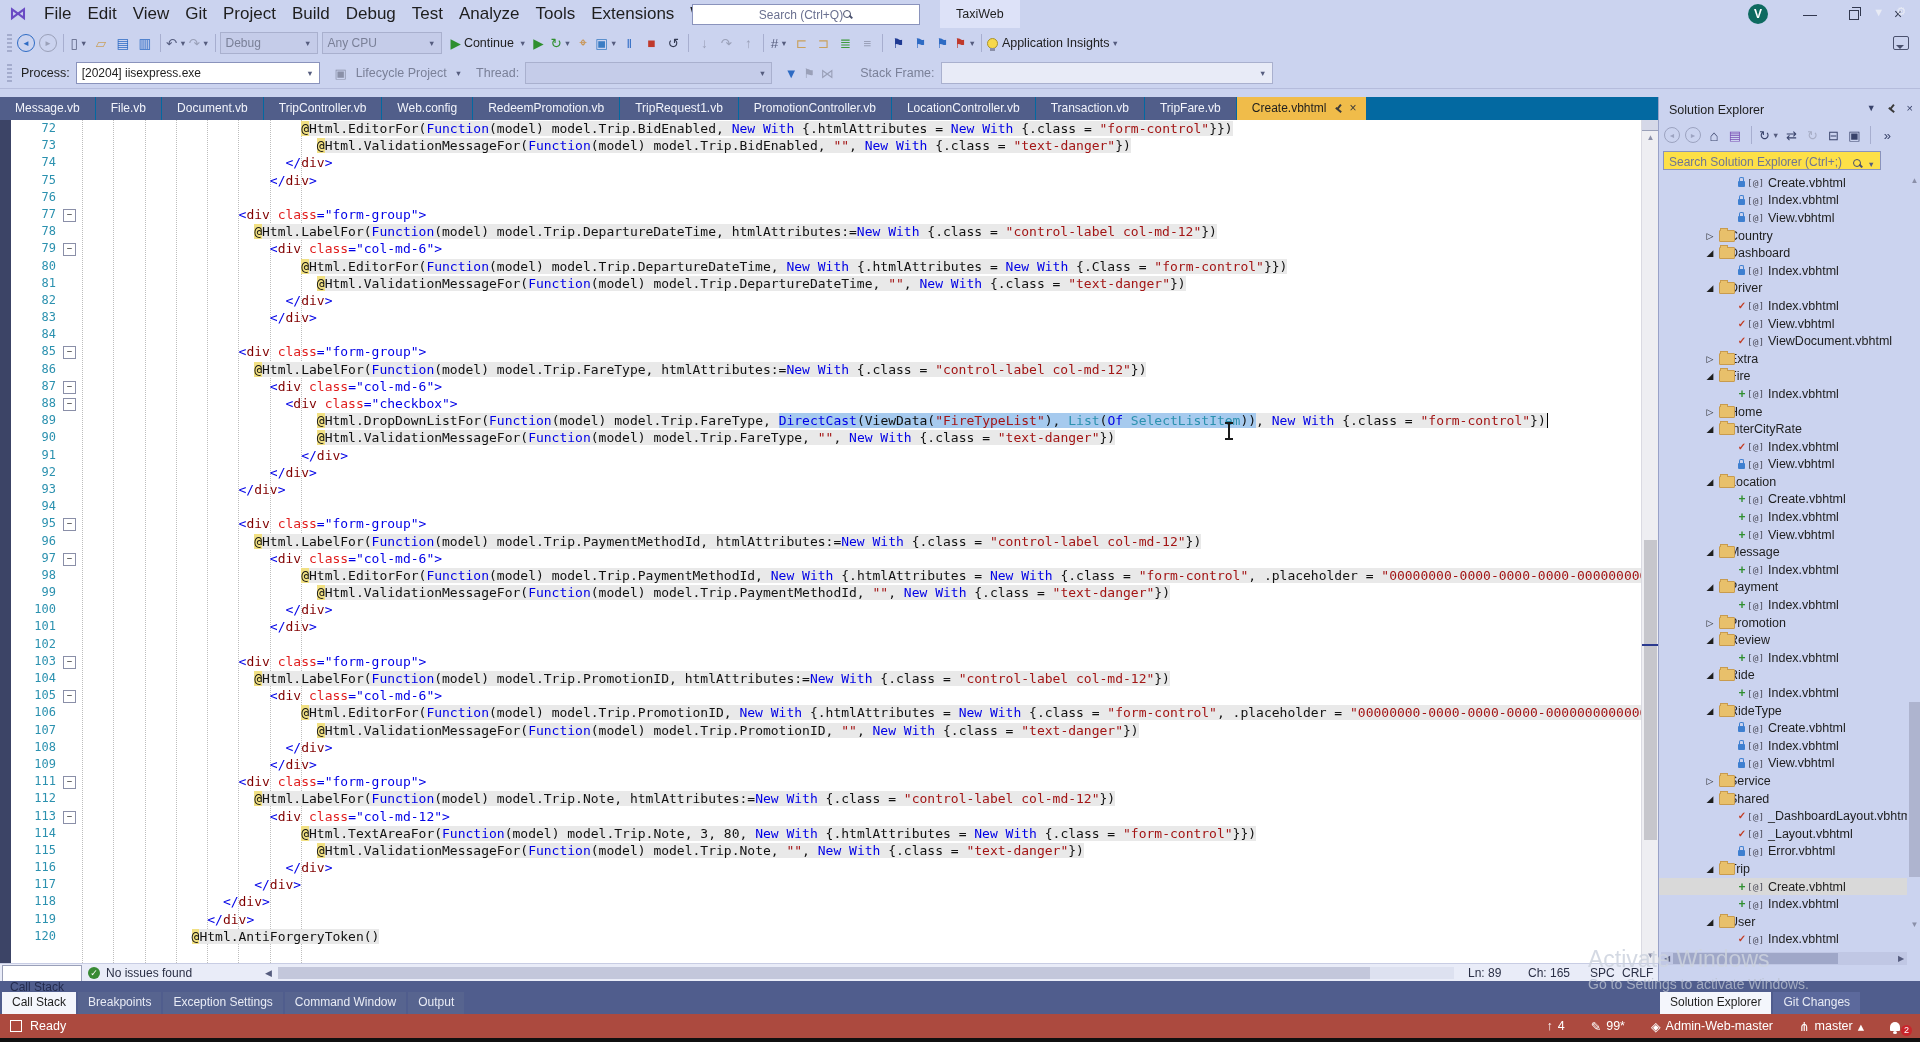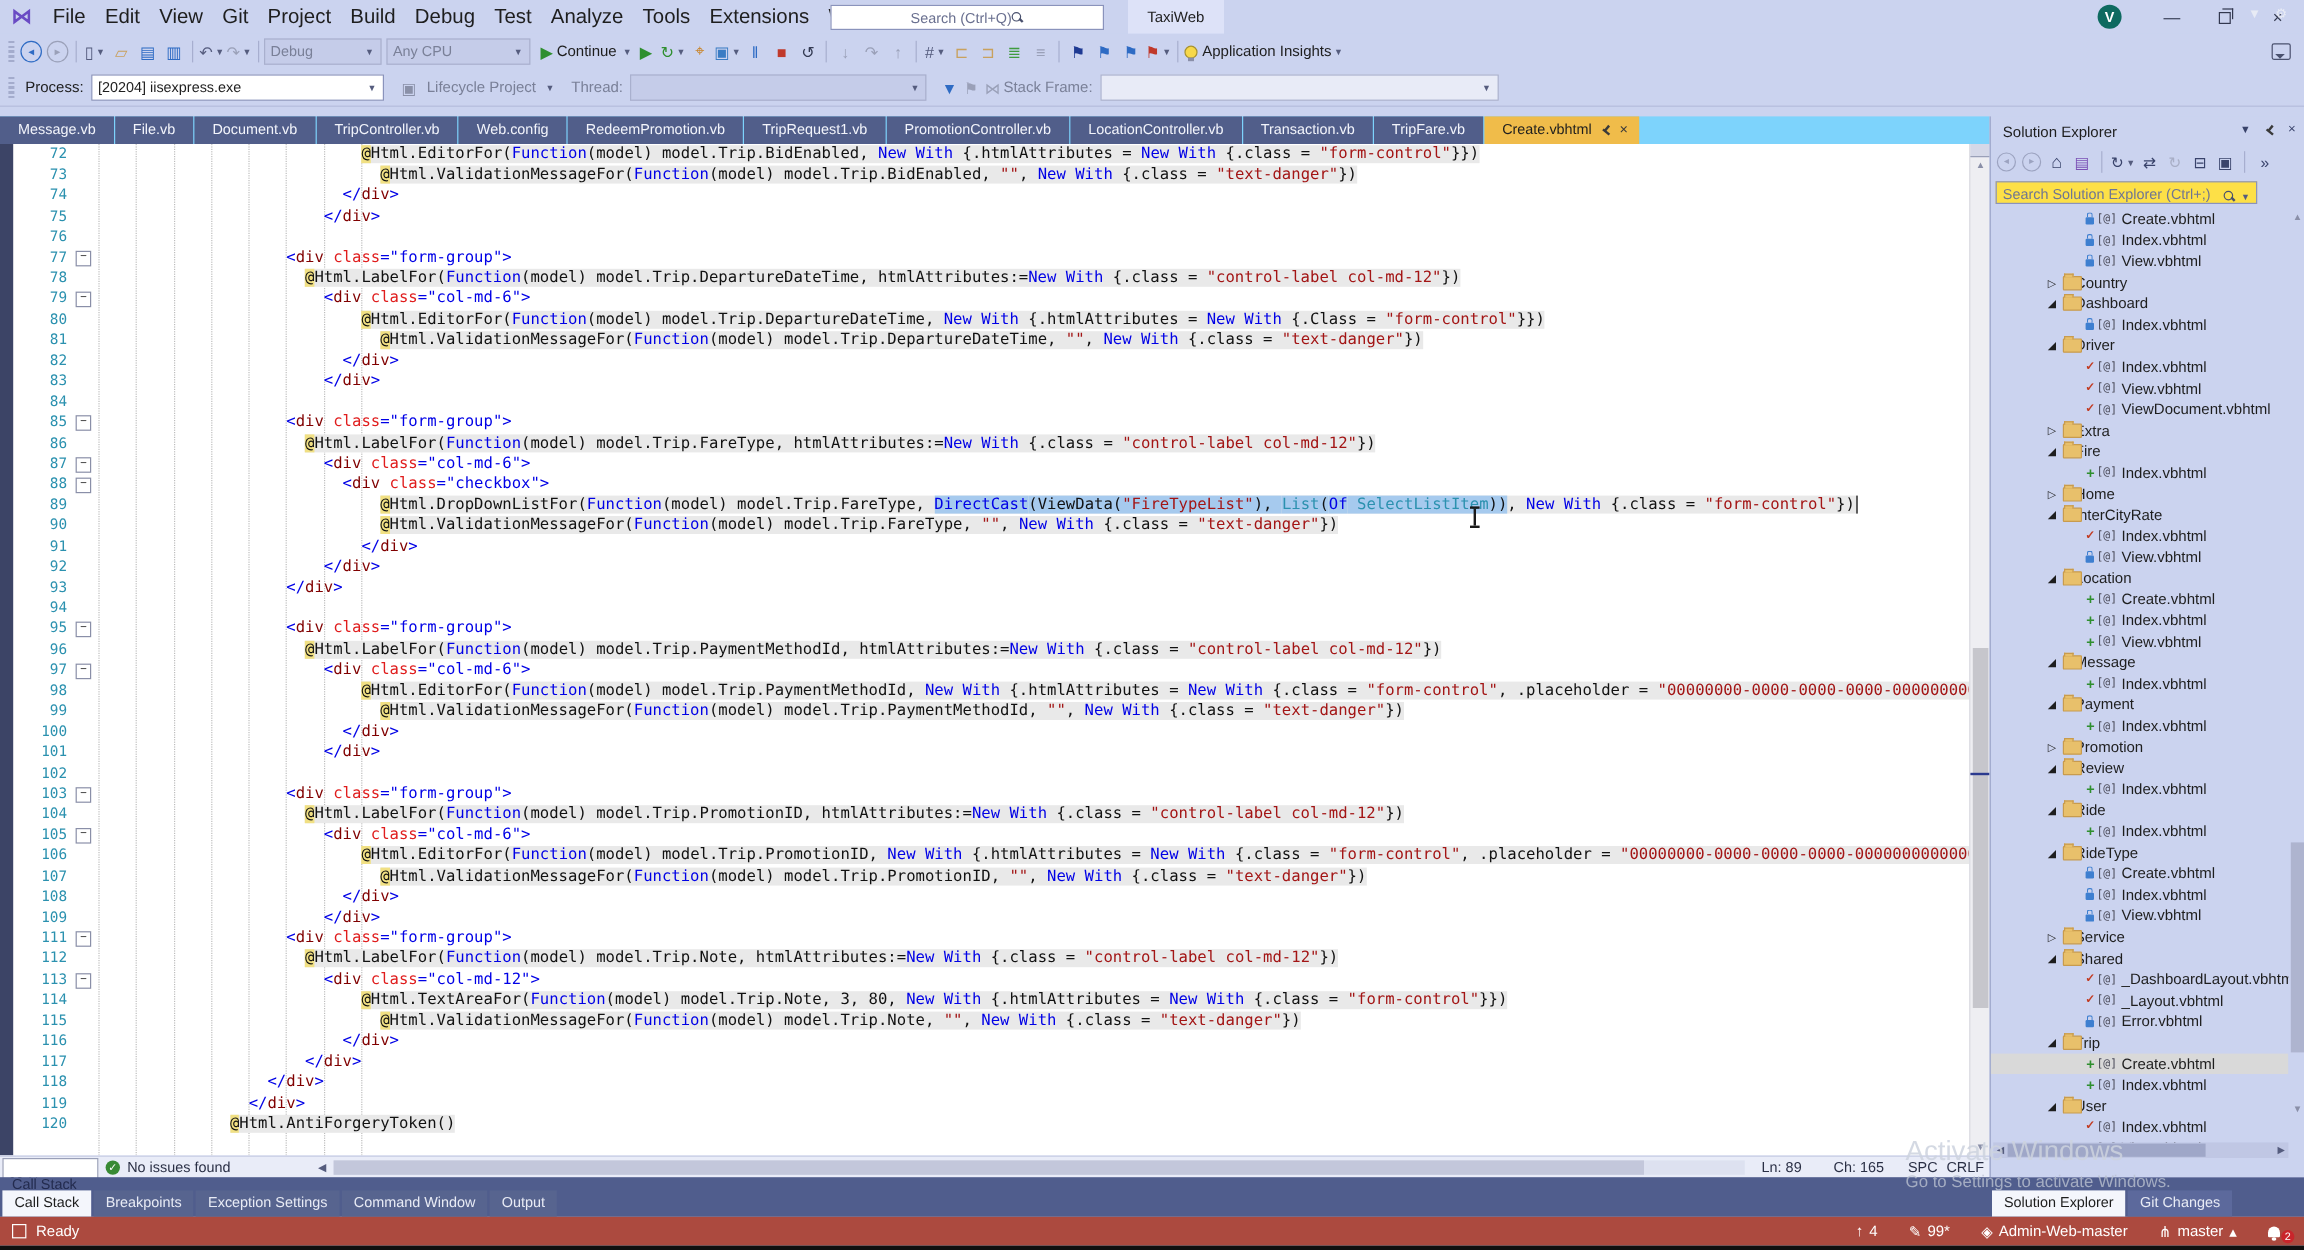--- a/index.html
+++ b/index.html
@@ -30,21 +30,21 @@
   .sep{width:1px;height:18px;background:#A7AECF;margin:0 4px}
   .dd{font-size:7.5px;color:#555C7E;margin-left:2px}
   .combo{height:20px;border:1px solid #8A93BC;background:#fff;display:flex;align-items:center;font-size:12px;padding:0 5px;justify-content:space-between}
   .combo.dis{background:#C5CCE9;color:#7A8098;border-color:#A9B0CE}
   .bulb{display:inline-block;width:9px;height:9px;border-radius:50%;background:#F7D84A;border:1px solid #A8922E;position:relative;margin-right:4px}
   .bulb::after{content:"";position:absolute;left:2px;top:9px;width:5px;height:3px;background:#8A8FA8}
   #debugbar{position:absolute;left:0;top:58px;width:1920px;height:30px;display:flex;align-items:center;padding-left:4px;border-bottom:1px solid #B5BCDC}
   .dlabel{font-size:12.5px;margin:0 6px;color:#1e1e1e}
   .dlabel.dis{color:#7A8098}
   
-  #tabwell{position:absolute;left:0;top:97px;width:1658px;height:23px;background:#7dd3fc;display:flex;align-items:flex-end}
+  #tabwell{position:absolute;left:0;top:97px;width:1658px;height:23px;background:#0369a1;display:flex;align-items:flex-end}
   .dtab{height:23px;line-height:23px;padding:0 15px;background:#515E8A;color:#F2F4FB;font-size:12px;margin-right:1px;white-space:nowrap}
   .dtab.active{background:#F0BC4A;color:#1e1e1e;display:flex;align-items:center;gap:7px;padding-right:9px}
   .pin{display:inline-block;width:9px;height:9px;position:relative}
   .pin::before{content:"";position:absolute;left:4px;top:0;width:2px;height:6px;background:#3A3A3A;transform:rotate(40deg)}
   .pin::after{content:"";position:absolute;left:1px;top:5px;width:7px;height:2px;background:#3A3A3A;transform:rotate(40deg)}
   .tabx{font-size:12px;color:#3A3A3A}
   #tabwell-icons{position:absolute;right:14px;top:0;height:23px;display:flex;align-items:center;gap:12px;color:#E8EBF5;font-size:11px}
   
   #editor{position:absolute;left:0;top:120px;width:1658px;height:843px;background:#fff;overflow:hidden}
   #guides{position:absolute;left:0;top:0;width:1641px;height:843px}
@@ -236,21 +236,21 @@
   <span class="dlabel dis">Lifecycle Project</span>
   <span class="dd">▼</span>
   <span class="dlabel dis" style="margin-left:14px">Thread:</span>
   <div class="combo dis" style="width:235px">
       <span></span>
       <span class="dd">▼</span>
     </div>
   <span class="seti" style="margin-left:10px;color:#2E6BC4">▼</span>
   <span class="seti" style="color:#9AA0B8">⚑</span>
   <span class="seti" style="color:#9AA0B8">⋈</span>
-  <span class="dlabel dis" style="margin-left:0">Stack Frame:</span>
+  <span class="dlabel dis" style="margin-left:24px">Stack Frame:</span>
   <div class="combo dis" style="width:320px;background:#E8EBF7">
       <span></span>
       <span class="dd">▼</span>
     </div>
 </div>
 
 <div id="tabwell">
     <div class="dtab"><span>Message.vb</span></div>
     <div class="dtab"><span>File.vb</span></div>
     <div class="dtab"><span>Document.vb</span></div>

